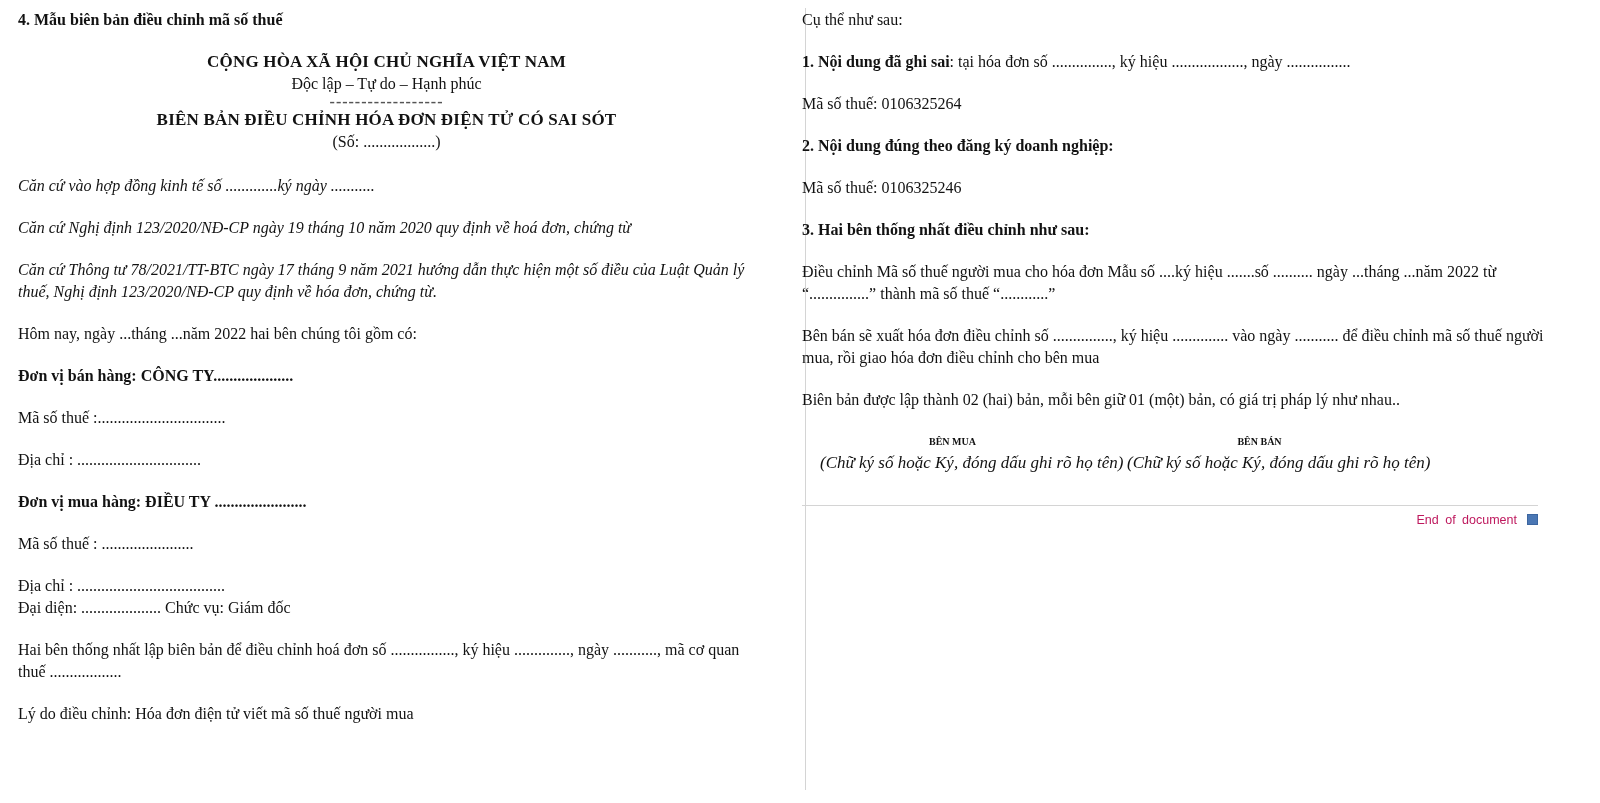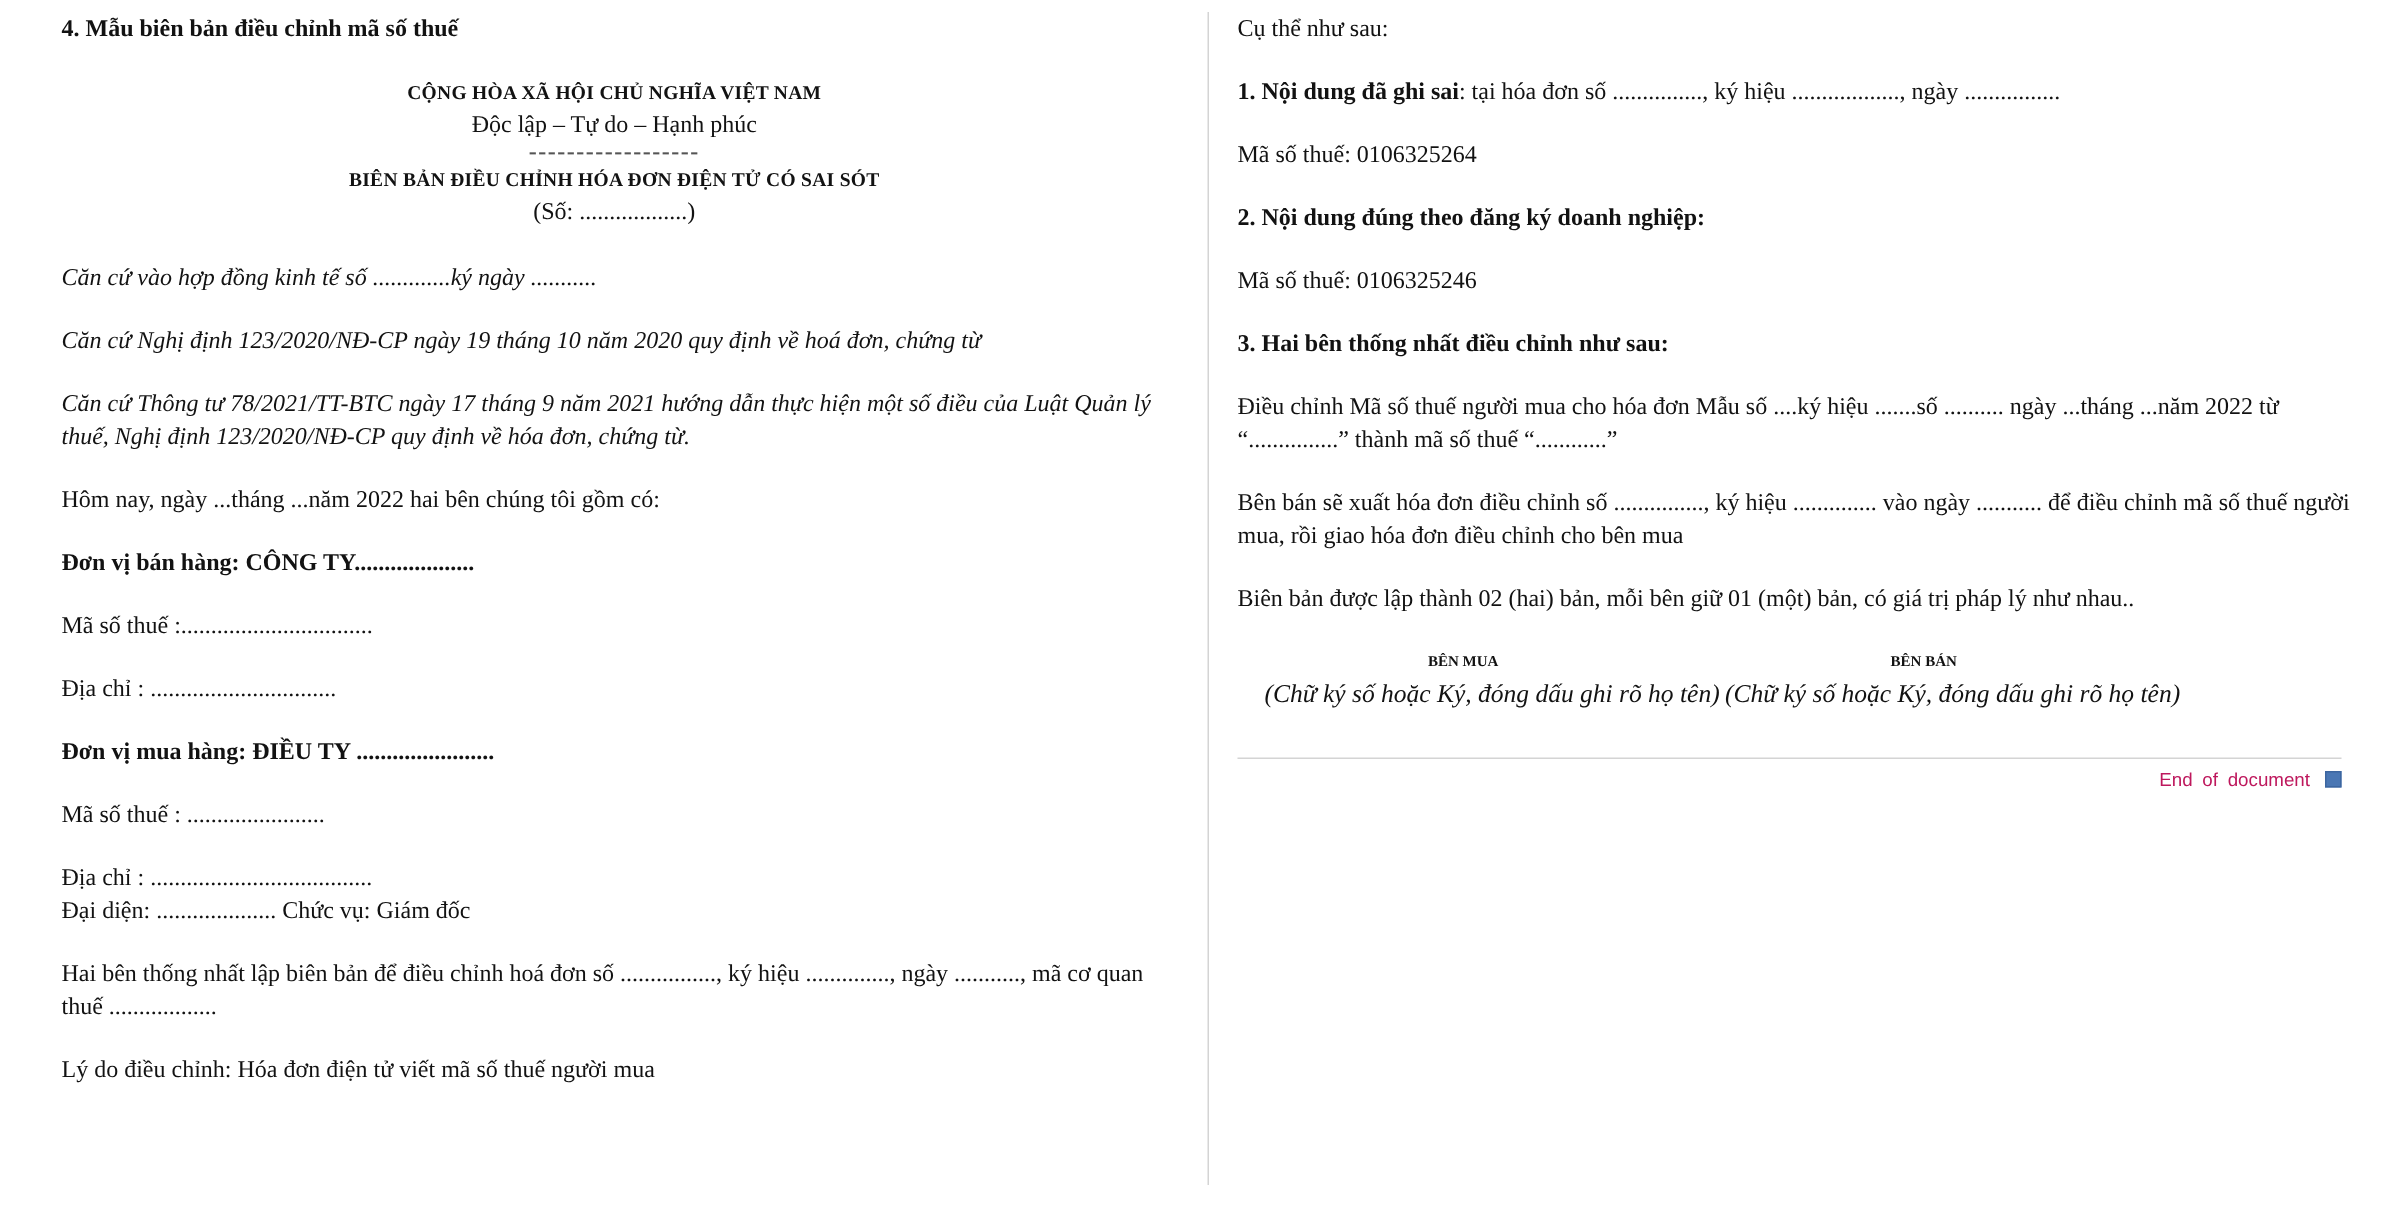--- a/index.html
+++ b/index.html
@@ -2,32 +2,32 @@
 <html><head>
 <meta charset="utf-8">
 <style>
   * { box-sizing: border-box; margin: 0; padding: 0; }
   html, body { width: 1600px; height: 803px; overflow: hidden; background: #ffffff; }
   .canvas {
     position: relative; width: 1600px; height: 803px; background: #ffffff;
     font-family: "Liberation Serif", "DejaVu Serif", serif;
     color: #121212; font-size: 16px; line-height: 22px;
   }
-  .page { position: absolute; top: 0; height: 803px; margin-left: 23px; }
+  .page { position: absolute; top: 0; height: 803px; }
   .page-left  { left: 0;   width: 805px; padding: 9px 50px 0 18px; }
   .page-right { left: 781px; width: 794px; padding: 9px 20px 0 21px; }
   .vline {
     position: absolute; left: 805px; top: 8px; width: 1px; height: 782px;
     background: #d4d4d4;
   }
   p { margin: 0 0 20px 0; }
   .bold { font-weight: bold; }
   .italic { font-style: italic; }
   .center-block { text-align: center; margin-bottom: 22px; }
-  .t17 { font-size: 13px; letter-spacing: 0.2px; }
+  .t17 { font-size: 17px; letter-spacing: 0.2px; }
   .dashes { line-height: 14px; font-weight: bold; color: #555; letter-spacing: 1px; }
   .sig-row { display: flex; margin-top: 0; }
   .sig-block { width: 265px; text-align: center; }
   .sig-block-1 { margin-left: 18px; }
   .sig-block-2 { margin-left: 42px; }
   .sig-title { font-weight: bold; font-size: 10px; line-height: 22px; }
   .sig-note { font-style: italic; font-size: 17px; line-height: 20px; white-space: nowrap; }
   .hrule { width: 736px; height: 1px; background: #d4d4d4; margin-top: 32px; }
   .end-row {
     width: 736px; margin-top: 7px; text-align: right;

